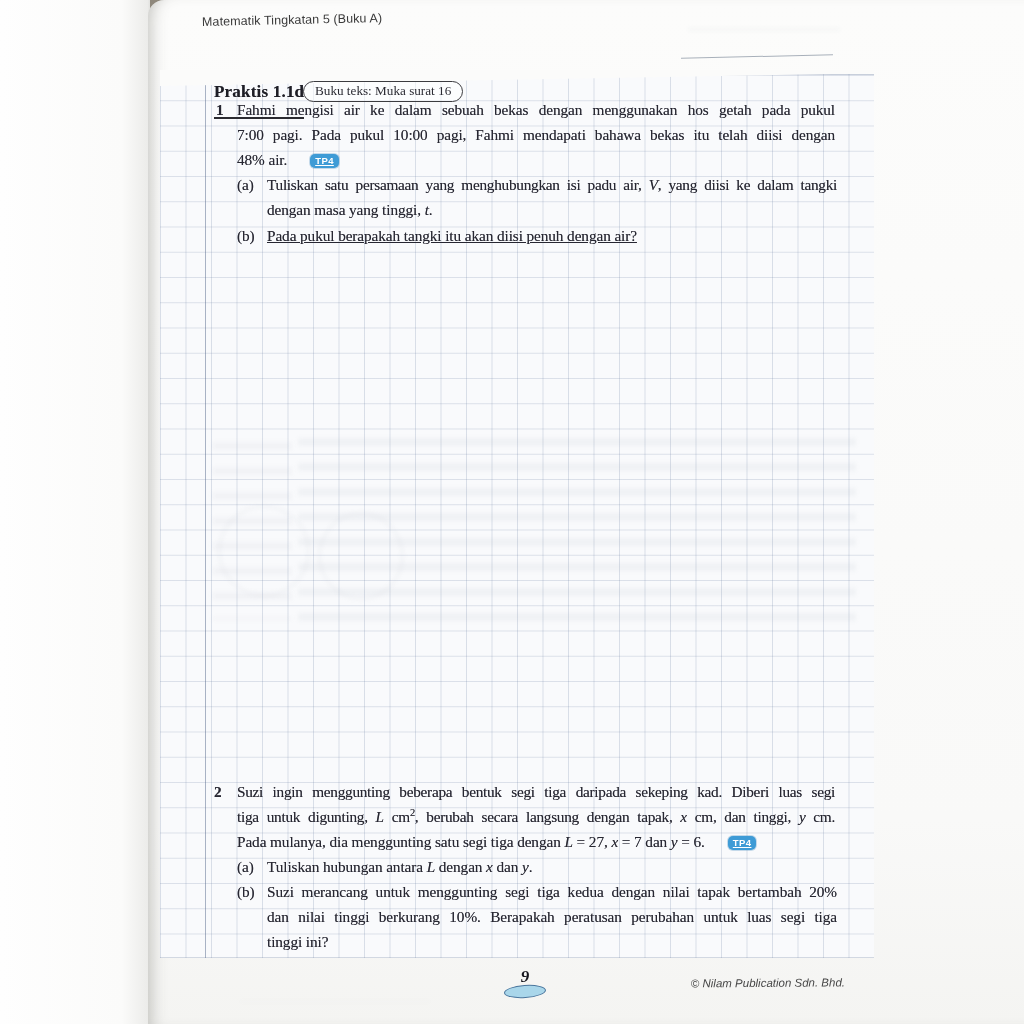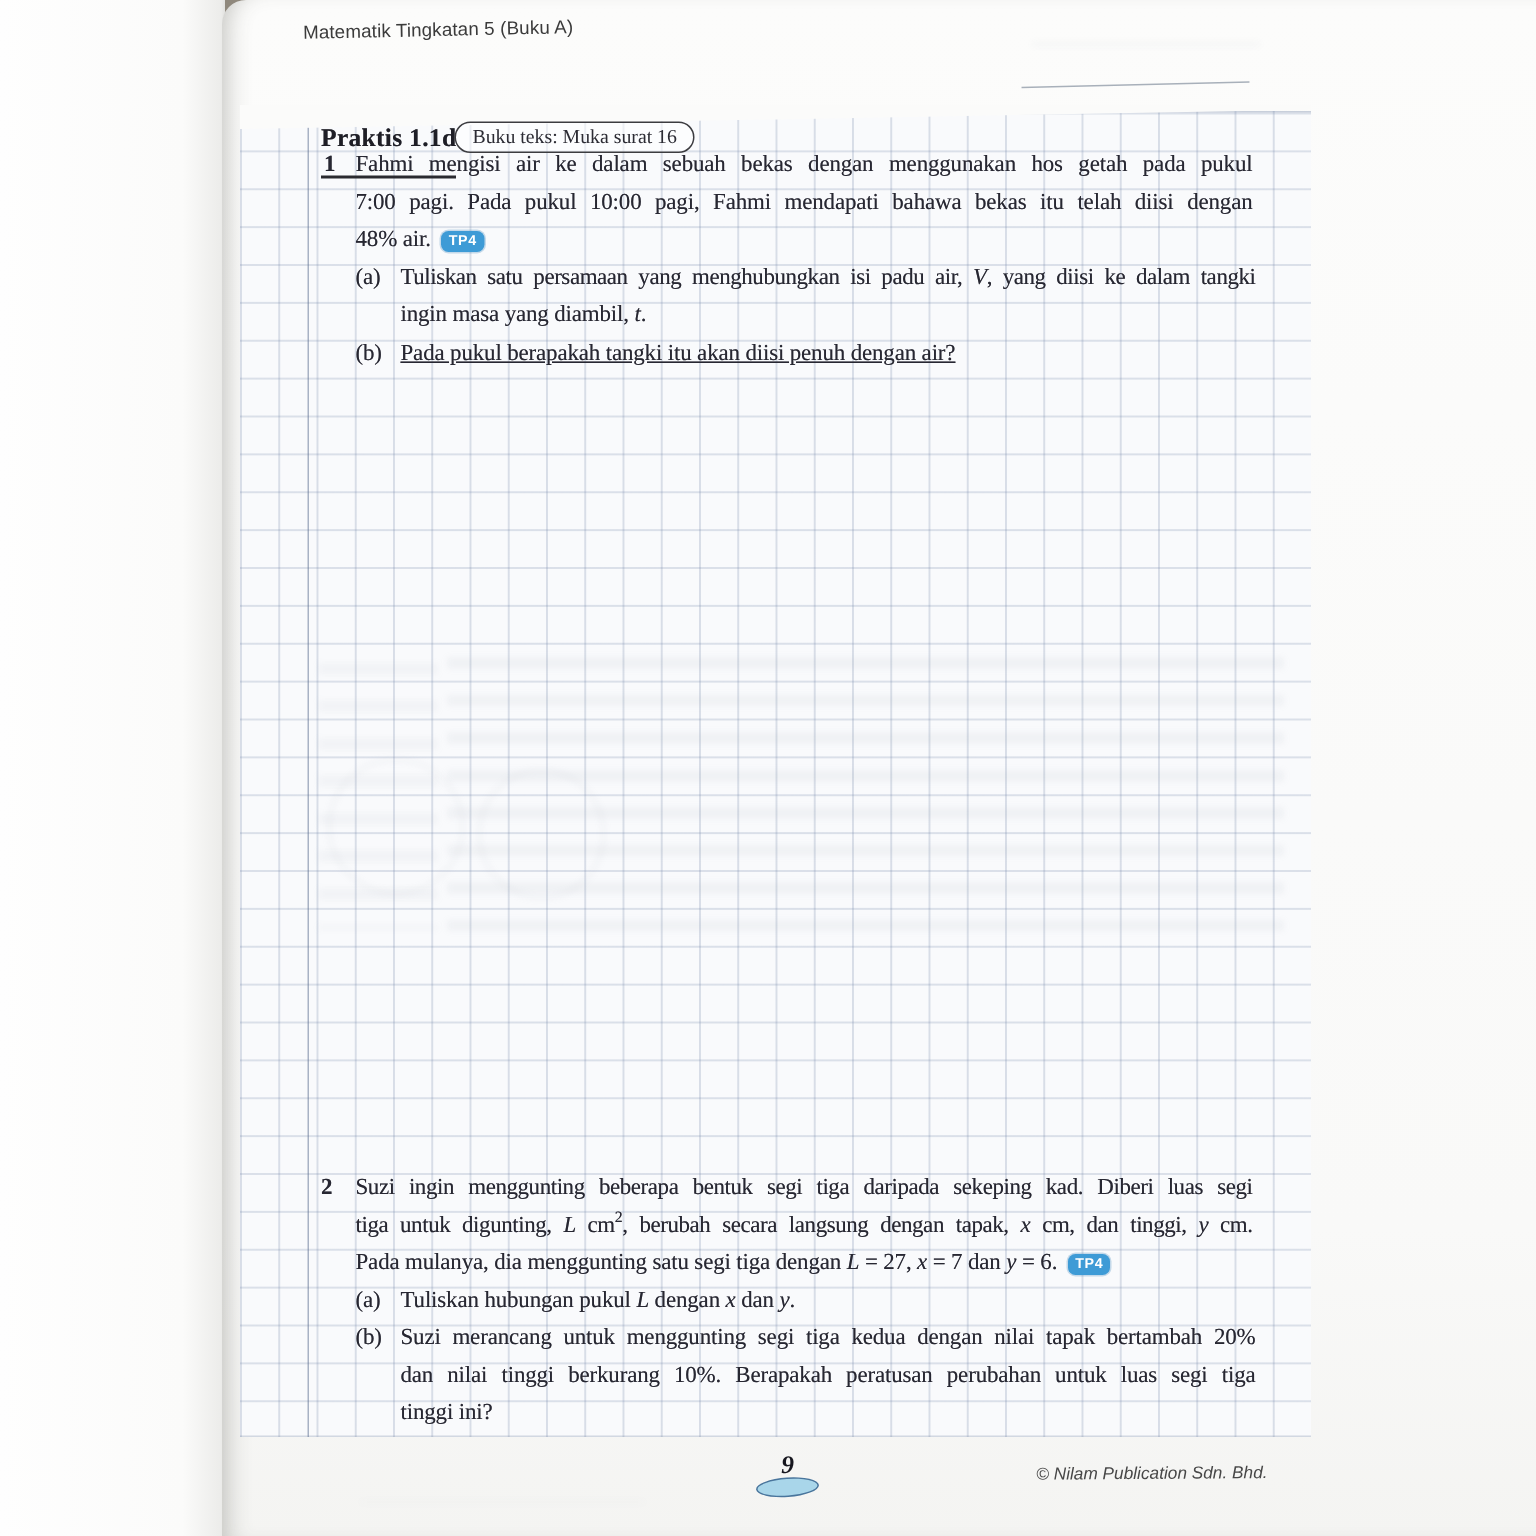--- a/index.html
+++ b/index.html
@@ -92,26 +92,27 @@
     text-shadow:0 0 .3px rgba(38,38,48,.55);
   }
   .j { text-align:justify; text-align-last:justify; }
   .qnum { font-weight:700; }
   .plabel { }
   .v { font-style:italic; }
   sup { font-size:10.5px; vertical-align:super; line-height:0; }
   .tight { letter-spacing:-.28px; }
 
   .tp-badge {
-    display:inline-block; margin-left:7px; vertical-align:1px;
+    display:inline-block; margin-left:23px; vertical-align:1px;
     background:#3e9bd6; color:#ffffff;
     font-family:"Liberation Sans", sans-serif; font-weight:700; font-size:9.5px;
     padding:1.5px 5px 2px; border-radius:5px; letter-spacing:.4px;
     box-shadow:0 0 0 1px rgba(40,120,180,.25);
     text-shadow:none;
+    text-decoration:underline;
   }
 
   
   .pn-ellipse {
     position:absolute; left:356px; top:985px; width:42px; height:13px;
     background:#a9d6ea; border:1.3px solid #49759c; border-radius:50%;
     transform:rotate(-4deg);
   }
   .pn-num {
     position:absolute; left:358px; top:967px; width:38px; text-align:center;
@@ -155,42 +156,42 @@
       <div class="line j" style="left:89px; top:126px; width:598px;">7:00 pagi. Pada pukul 10:00 pagi, Fahmi mendapati bahawa bekas itu telah diisi dengan</div>
       <div class="line" style="left:89px; top:151px;">
         <span>48% air.</span><span class="tp-badge">TP4</span>
       </div>
 
       <div class="line plabel" style="left:89px; top:176px;">(a)</div>
       <div class="line j tight" style="left:119px; top:176px; width:570px;">
         <span>Tuliskan satu persamaan yang menghubungkan isi padu air, </span><span class="v">V</span><span>, yang diisi ke dalam tangki</span>
       </div>
       <div class="line" style="left:119px; top:201px;">
-        <span>ingin masa yang diambil, </span><span class="v">t</span><span>.</span>
+        <span>dengan masa yang tinggi, </span><span class="v">t</span><span>.</span>
       </div>
 
       <div class="line plabel" style="left:89px; top:227px;">(b)</div>
       <div class="line" style="left:119px; top:227px;text-decoration:underline;">Pada pukul berapakah tangki itu akan diisi penuh dengan air?</div>
     </div>
 
     <div>
       <div class="line qnum" style="left:66px; top:783px;">2</div>
       <div class="line j tight" style="left:89px; top:783px; width:598px;">Suzi ingin menggunting beberapa bentuk segi tiga daripada sekeping kad. Diberi luas segi</div>
 
       <div class="line j tight" style="left:89px; top:808px; width:598px;">
         <span>tiga untuk digunting, </span><span class="v">L</span><span> cm</span><sup>2</sup><span>, berubah secara langsung dengan tapak, </span><span class="v">x</span><span> cm, dan tinggi, </span><span class="v">y</span><span> cm.</span>
       </div>
 
       <div class="line" style="left:89px; top:833px;">
         <span>Pada mulanya, dia menggunting satu segi tiga dengan </span><span class="v">L</span><span> = 27, </span><span class="v">x</span><span> = 7 dan </span><span class="v">y</span><span> = 6.</span><span class="tp-badge">TP4</span>
       </div>
 
       <div class="line plabel" style="left:89px; top:858px;">(a)</div>
       <div class="line" style="left:119px; top:858px;">
-        <span>Tuliskan hubungan pukul </span><span class="v">L</span><span> dengan </span><span class="v">x</span><span> dan </span><span class="v">y</span><span>.</span>
+        <span>Tuliskan hubungan antara </span><span class="v">L</span><span> dengan </span><span class="v">x</span><span> dan </span><span class="v">y</span><span>.</span>
       </div>
 
       <div class="line plabel" style="left:89px; top:883px;">(b)</div>
       <div class="line j" style="left:119px; top:883px; width:570px;">Suzi merancang untuk menggunting segi tiga kedua dengan nilai tapak bertambah 20%</div>
       <div class="line j" style="left:119px; top:908px; width:570px;">dan nilai tinggi berkurang 10%. Berapakah peratusan perubahan untuk luas segi tiga</div>
       <div class="line" style="left:119px; top:933px;">tinggi ini?</div>
     </div>
 
     <div class="st st-rows" style="left:92px; top:988px; width:190px; height:14px; opacity:.4;"></div>
     <div class="pn-ellipse"></div>

